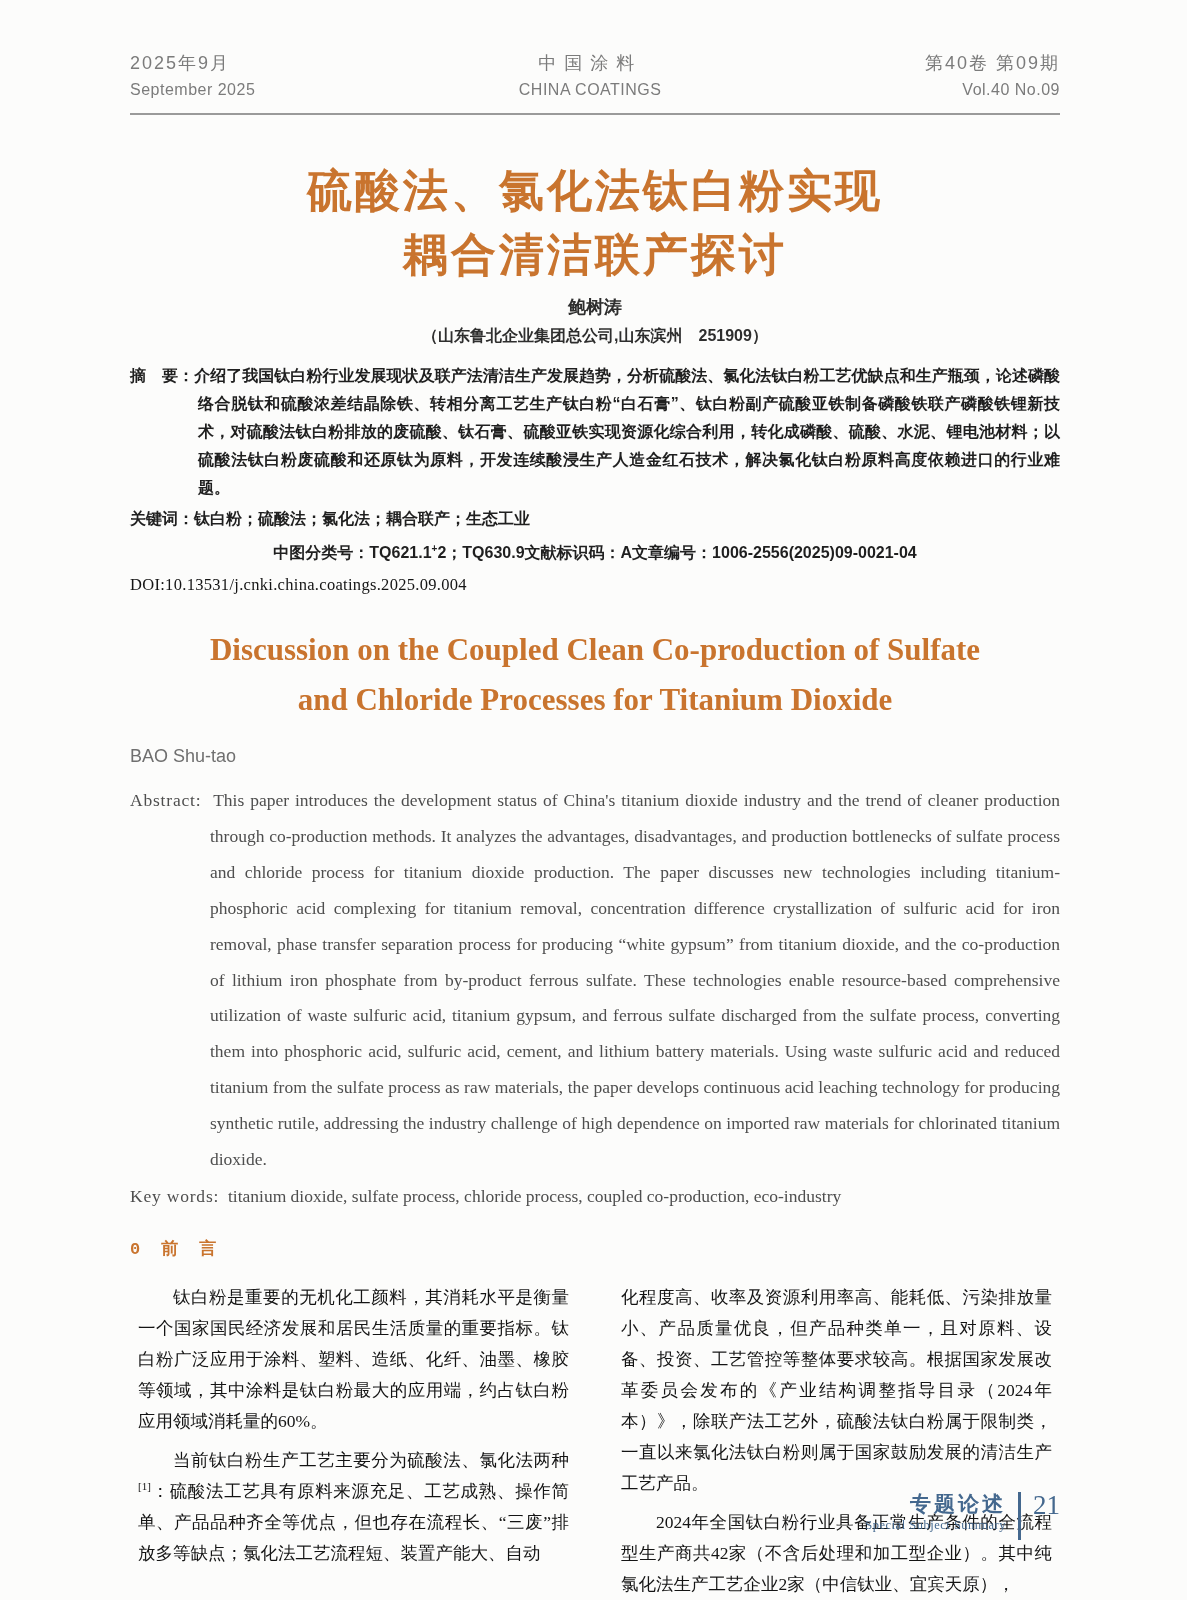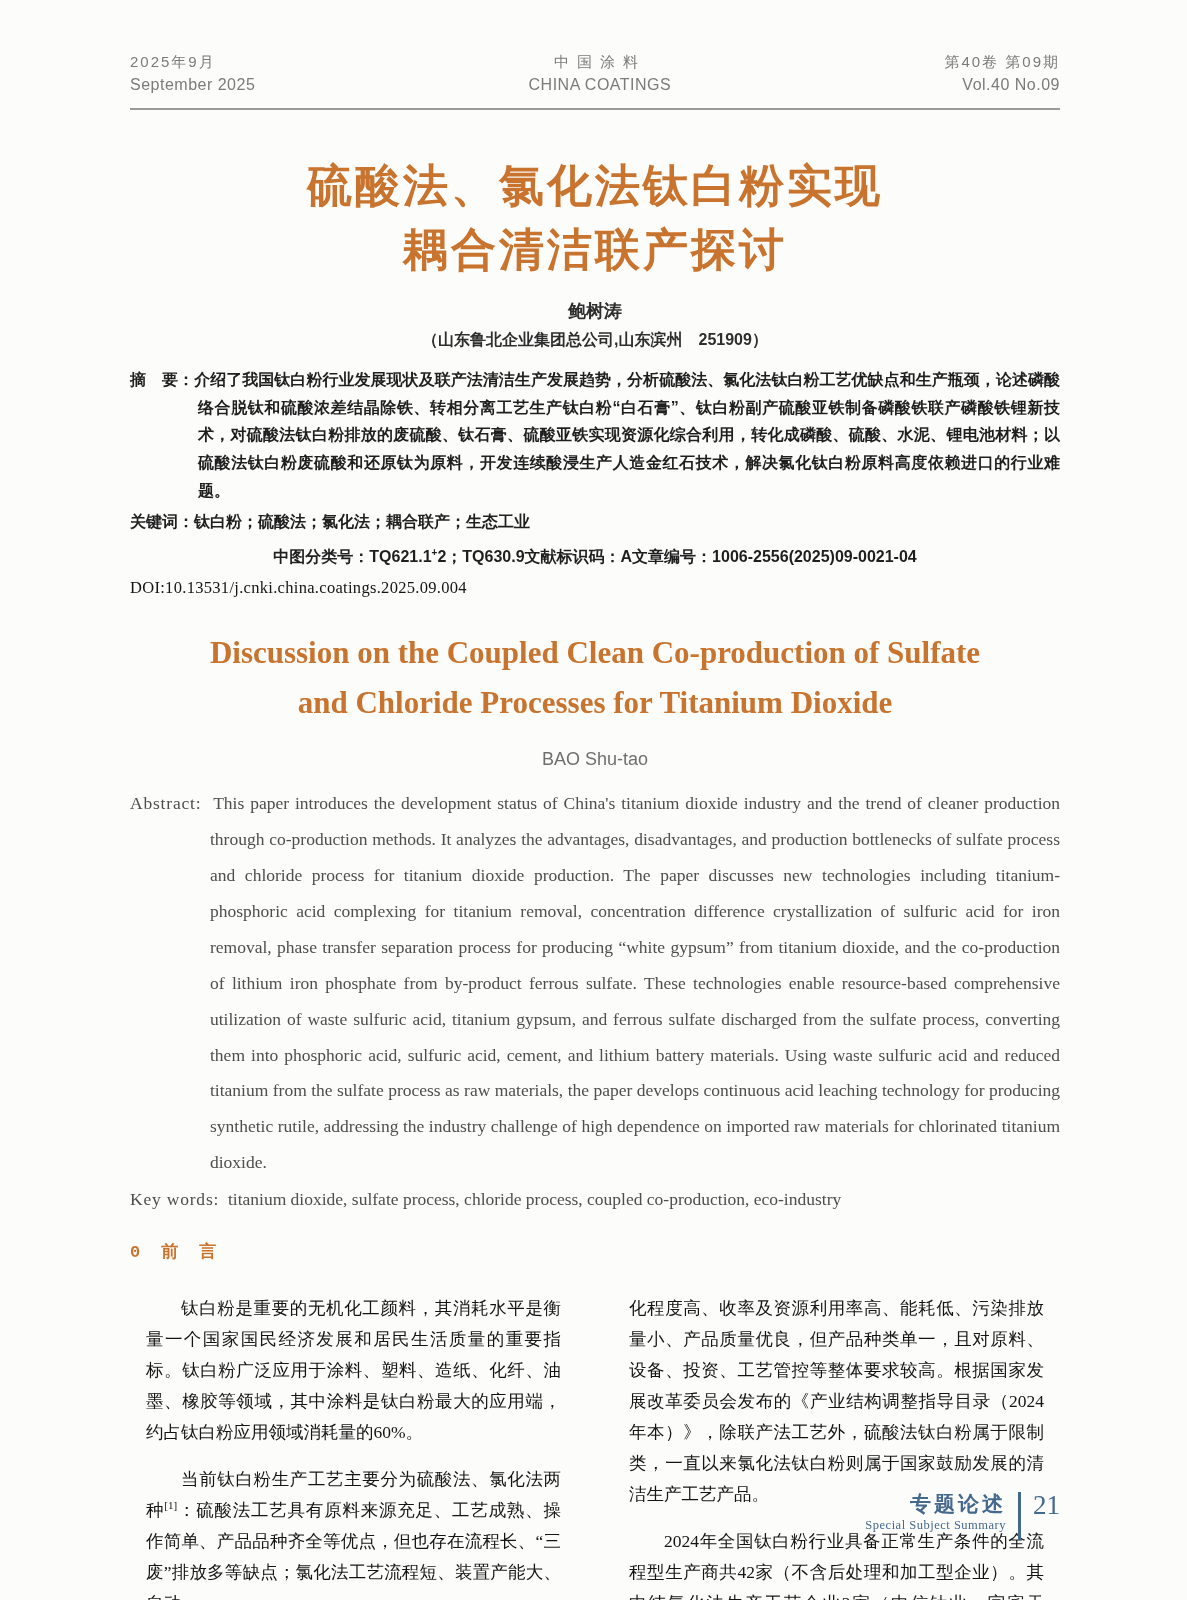--- a/index.html
+++ b/index.html
@@ -16,35 +16,35 @@
   }
   .content{padding:50px 127px 0 130px;position:relative;height:100%;}
 
   
   .journal-header{
     display:flex;justify-content:space-between;align-items:flex-end;
     color:#7b7b7b;border-bottom:2px solid #9a9a9a;padding-bottom:10px;
     font-family:"Liberation Sans","DejaVu Sans",sans-serif;
   }
   .jh-col{line-height:1.55;}
-  .jh-cn{font-size:15px;letter-spacing:2px;}
+  .jh-cn{font-size:18px;letter-spacing:2px;}
   .jh-en{font-size:16px;letter-spacing:0.5px;}
   .jh-left{text-align:left;}
   .jh-center{text-align:center;}
   .jh-center .jh-cn{letter-spacing:8px;}
   .jh-right{text-align:right;}
 
   
   .title-cn{
     margin-top:44px;text-align:center;color:var(--accent-orange);
     font-family:"Liberation Sans","DejaVu Sans",sans-serif;
     font-weight:700;font-size:45px;line-height:1.43;letter-spacing:3px;
   }
   .author-cn{
-    margin-top:16px;text-align:center;font-size:18px;font-weight:700;color:#2e2e2e;
+    margin-top:8px;text-align:center;font-size:18px;font-weight:700;color:#2e2e2e;
     font-family:"Liberation Sans","DejaVu Sans",sans-serif;
   }
   .affil-cn{
     margin-top:7px;text-align:center;font-size:16px;font-weight:700;color:#2e2e2e;
     font-family:"Liberation Sans","DejaVu Sans",sans-serif;
   }
 
   
   .cn-meta{
     font-family:"Liberation Sans","DejaVu Sans",sans-serif;
@@ -59,21 +59,21 @@
     font-weight:400;font-size:16.5px;color:#141414;letter-spacing:0.3px;
   }
 
   
   .title-en{
     margin-top:30px;text-align:center;color:var(--accent-orange);
     font-family:"Liberation Serif","DejaVu Serif",serif;
     font-weight:700;font-size:31px;line-height:1.6;
   }
   .author-en{
-    margin-top:22px;text-align:center;font-size:18px;color:#6f6f6f;
+    margin-top:22px;text-align:left;font-size:18px;color:#6f6f6f;
     font-family:"Liberation Sans","DejaVu Sans",sans-serif;
   }
   .affil-en{
     margin-top:6px;text-align:center;font-size:18.5px;color:#585858;
     font-style:italic;font-family:"Liberation Serif","DejaVu Serif",serif;
   }
 
   
   .en-abs{
     margin-top:16px;color:#4e4e4e;font-size:17.5px;line-height:2.05;
@@ -84,21 +84,21 @@
   .en-kw{margin-top:2px;line-height:1.9;}
 
   
   .sec-heading{
     margin-top:24px;color:var(--accent-orange);
     font-family:Liberation Mono, monospace;
     font-weight:700;font-size:17px;letter-spacing:2px;
   }
   .columns{display:flex;gap:36px;margin-top:14px;}
   .col{flex:1;font-size:17.5px;line-height:1.77;text-align:justify;color:#141414;}
-  .col p{margin:16px;}
+  .col p{margin:8px;}
   .col p.indent{text-indent:2em;}
   .col sup{font-size:11px;}
 
   
   .page-footer{
     position:absolute;right:127px;bottom:60px;
     display:flex;align-items:flex-start;
   }
   .pf-labels{text-align:right;color:var(--footer-blue);margin-right:8px;}
   .pf-cn{

